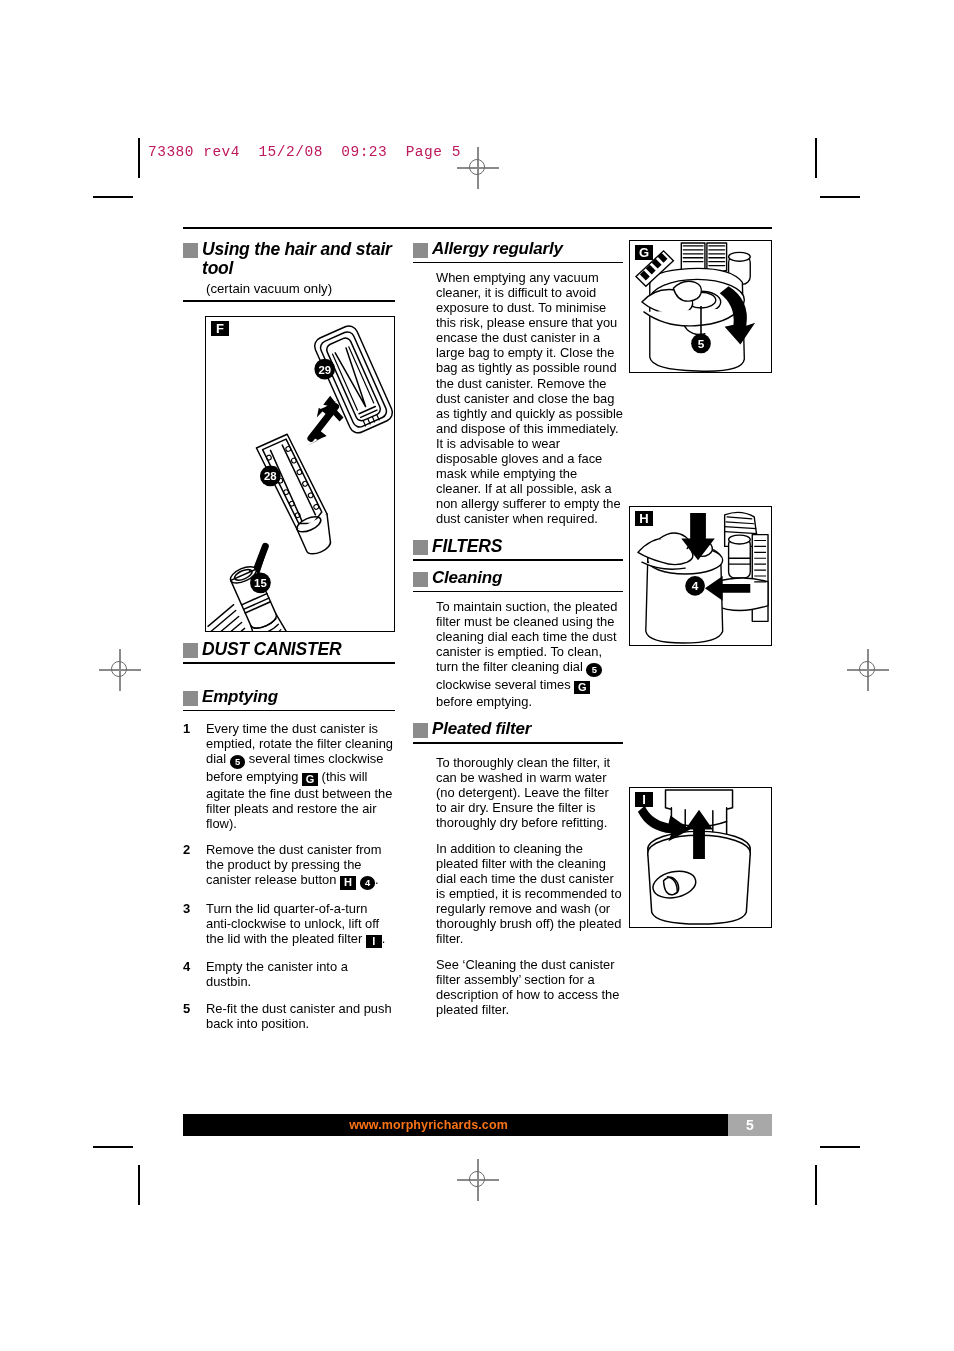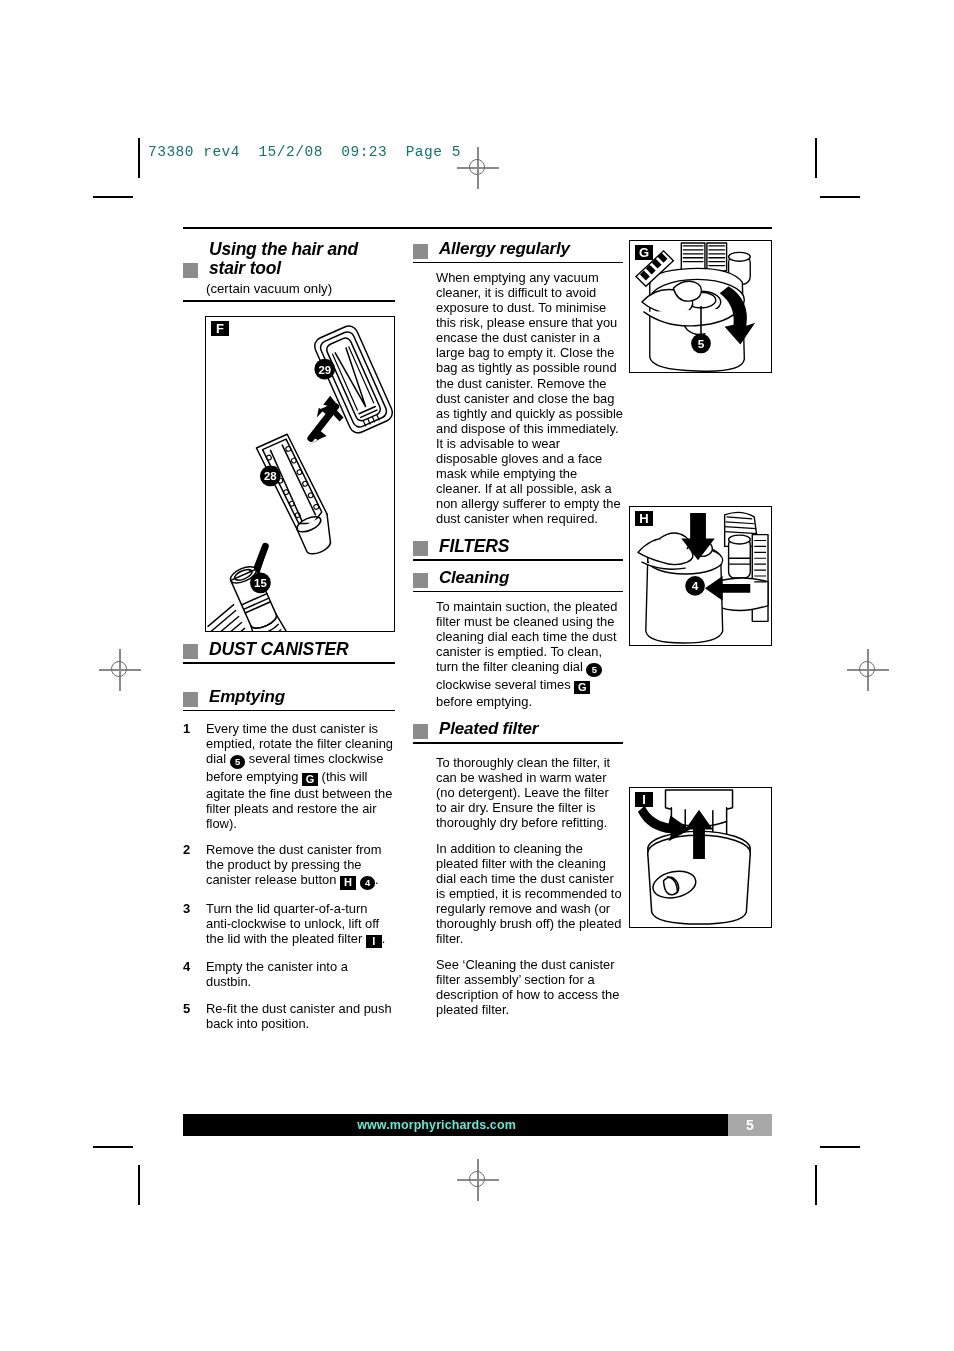--- a/index.html
+++ b/index.html
@@ -6,33 +6,33 @@
   body{width:954px;height:1351px;position:relative;font-family:"Liberation Sans",sans-serif;color:#000;overflow:hidden;}
 
   
   .cropmark{position:absolute;background:#000;}
   .regmark{position:absolute;width:34px;height:34px;}
   .regmark .rc{position:absolute;left:8px;top:8px;width:16px;height:16px;border:1.2px solid #6b6b6b;border-radius:50%;box-sizing:border-box;}
   .regmark .rv{position:absolute;left:16.4px;top:-4px;width:1.2px;height:42px;background:#8a8a8a;}
   .regmark .rh{position:absolute;top:16.4px;left:-4px;width:42px;height:1.2px;background:#8a8a8a;}
 
   .slugline{position:absolute;left:148px;top:144px;width:460px;
-    font-family:"Liberation Mono",monospace;font-size:14.5px;letter-spacing:.5px;color:#0f766e;white-space:pre;}
+    font-family:"Liberation Mono",monospace;font-size:14.5px;letter-spacing:.5px;color:#be185d;white-space:pre;}
   .slugbar{position:absolute;left:138px;top:138px;width:2.4px;height:40px;background:#000;}
   .toprule{position:absolute;left:183px;top:227px;width:589px;height:2.2px;background:#000;}
 
   
   .col{position:absolute;}
   .colA{left:183px;top:240px;width:212px;}
   .colB{left:413px;top:240px;width:210px;}
   .colC{left:629px;top:240px;width:143px;}
 
   
   .h-wrap{position:relative;margin:0 0 2px 0;}
-  .h-row{display:flex;align-items:flex-end;gap:11px;}
+  .h-row{display:flex;align-items:flex-start;gap:4px;}
   .h-sq{width:15px;height:15px;background:#8c8c8c;flex:none;margin-top:3px;}
   .h1t{font-size:17.5px;font-weight:bold;font-style:italic;line-height:1.08;letter-spacing:-.2px;}
   .h2t{font-size:17px;font-weight:bold;font-style:italic;line-height:1.1;letter-spacing:-.2px;}
   .subnote{font-size:13.2px;line-height:1.2;margin:3px 0 0 23px;}
   .rule{height:2.2px;background:#000;margin-top:3px;}
   .rule-thin{height:1.6px;background:#000;margin-top:3px;}
 
   
   .p{font-size:12.9px;line-height:1.165;margin:0 0 11px 0;text-align:left;}
   .indent{margin-left:23px;}
@@ -55,22 +55,22 @@
             line-height:15px;min-width:14px;text-align:center;padding:0 2px;z-index:6;}
   .fig svg{display:block;width:100%;height:100%;}
 
   .figF{margin:14px 0 0 22px;width:190px;height:316px;}
   .figG{width:143px;height:133px;margin-bottom:0;}
   .figH{width:143px;height:140px;}
   .figI{width:143px;height:141px;}
 
   
   .footbar{position:absolute;left:183px;top:1114px;width:589px;height:22px;background:#000;}
-  .footbar .url{position:absolute;left:8px;top:0;width:491px;height:22px;line-height:22px;text-align:center;
-     color:#5eead4;font-size:12.5px;font-weight:bold;letter-spacing:.1px;}
+  .footbar .url{position:absolute;left:0;top:0;width:491px;height:22px;line-height:22px;text-align:center;
+     color:#f97316;font-size:12.5px;font-weight:bold;letter-spacing:.1px;}
   .footbar .pg{position:absolute;right:0;top:0;width:44px;height:22px;line-height:22px;text-align:center;
      background:#a8a8a8;color:#fff;font-size:14px;font-weight:bold;}
 </style>
 </head>
 <body>
 
 <div class="cropmark" style="left:138px;top:138px;width:2.4px;height:40px;"></div>
 <div class="cropmark" style="left:93px;top:196px;width:40px;height:2.2px;"></div>
 <div class="cropmark" style="left:815px;top:138px;width:2.4px;height:40px;"></div>
 <div class="cropmark" style="left:820px;top:196px;width:40px;height:2.2px;"></div>

